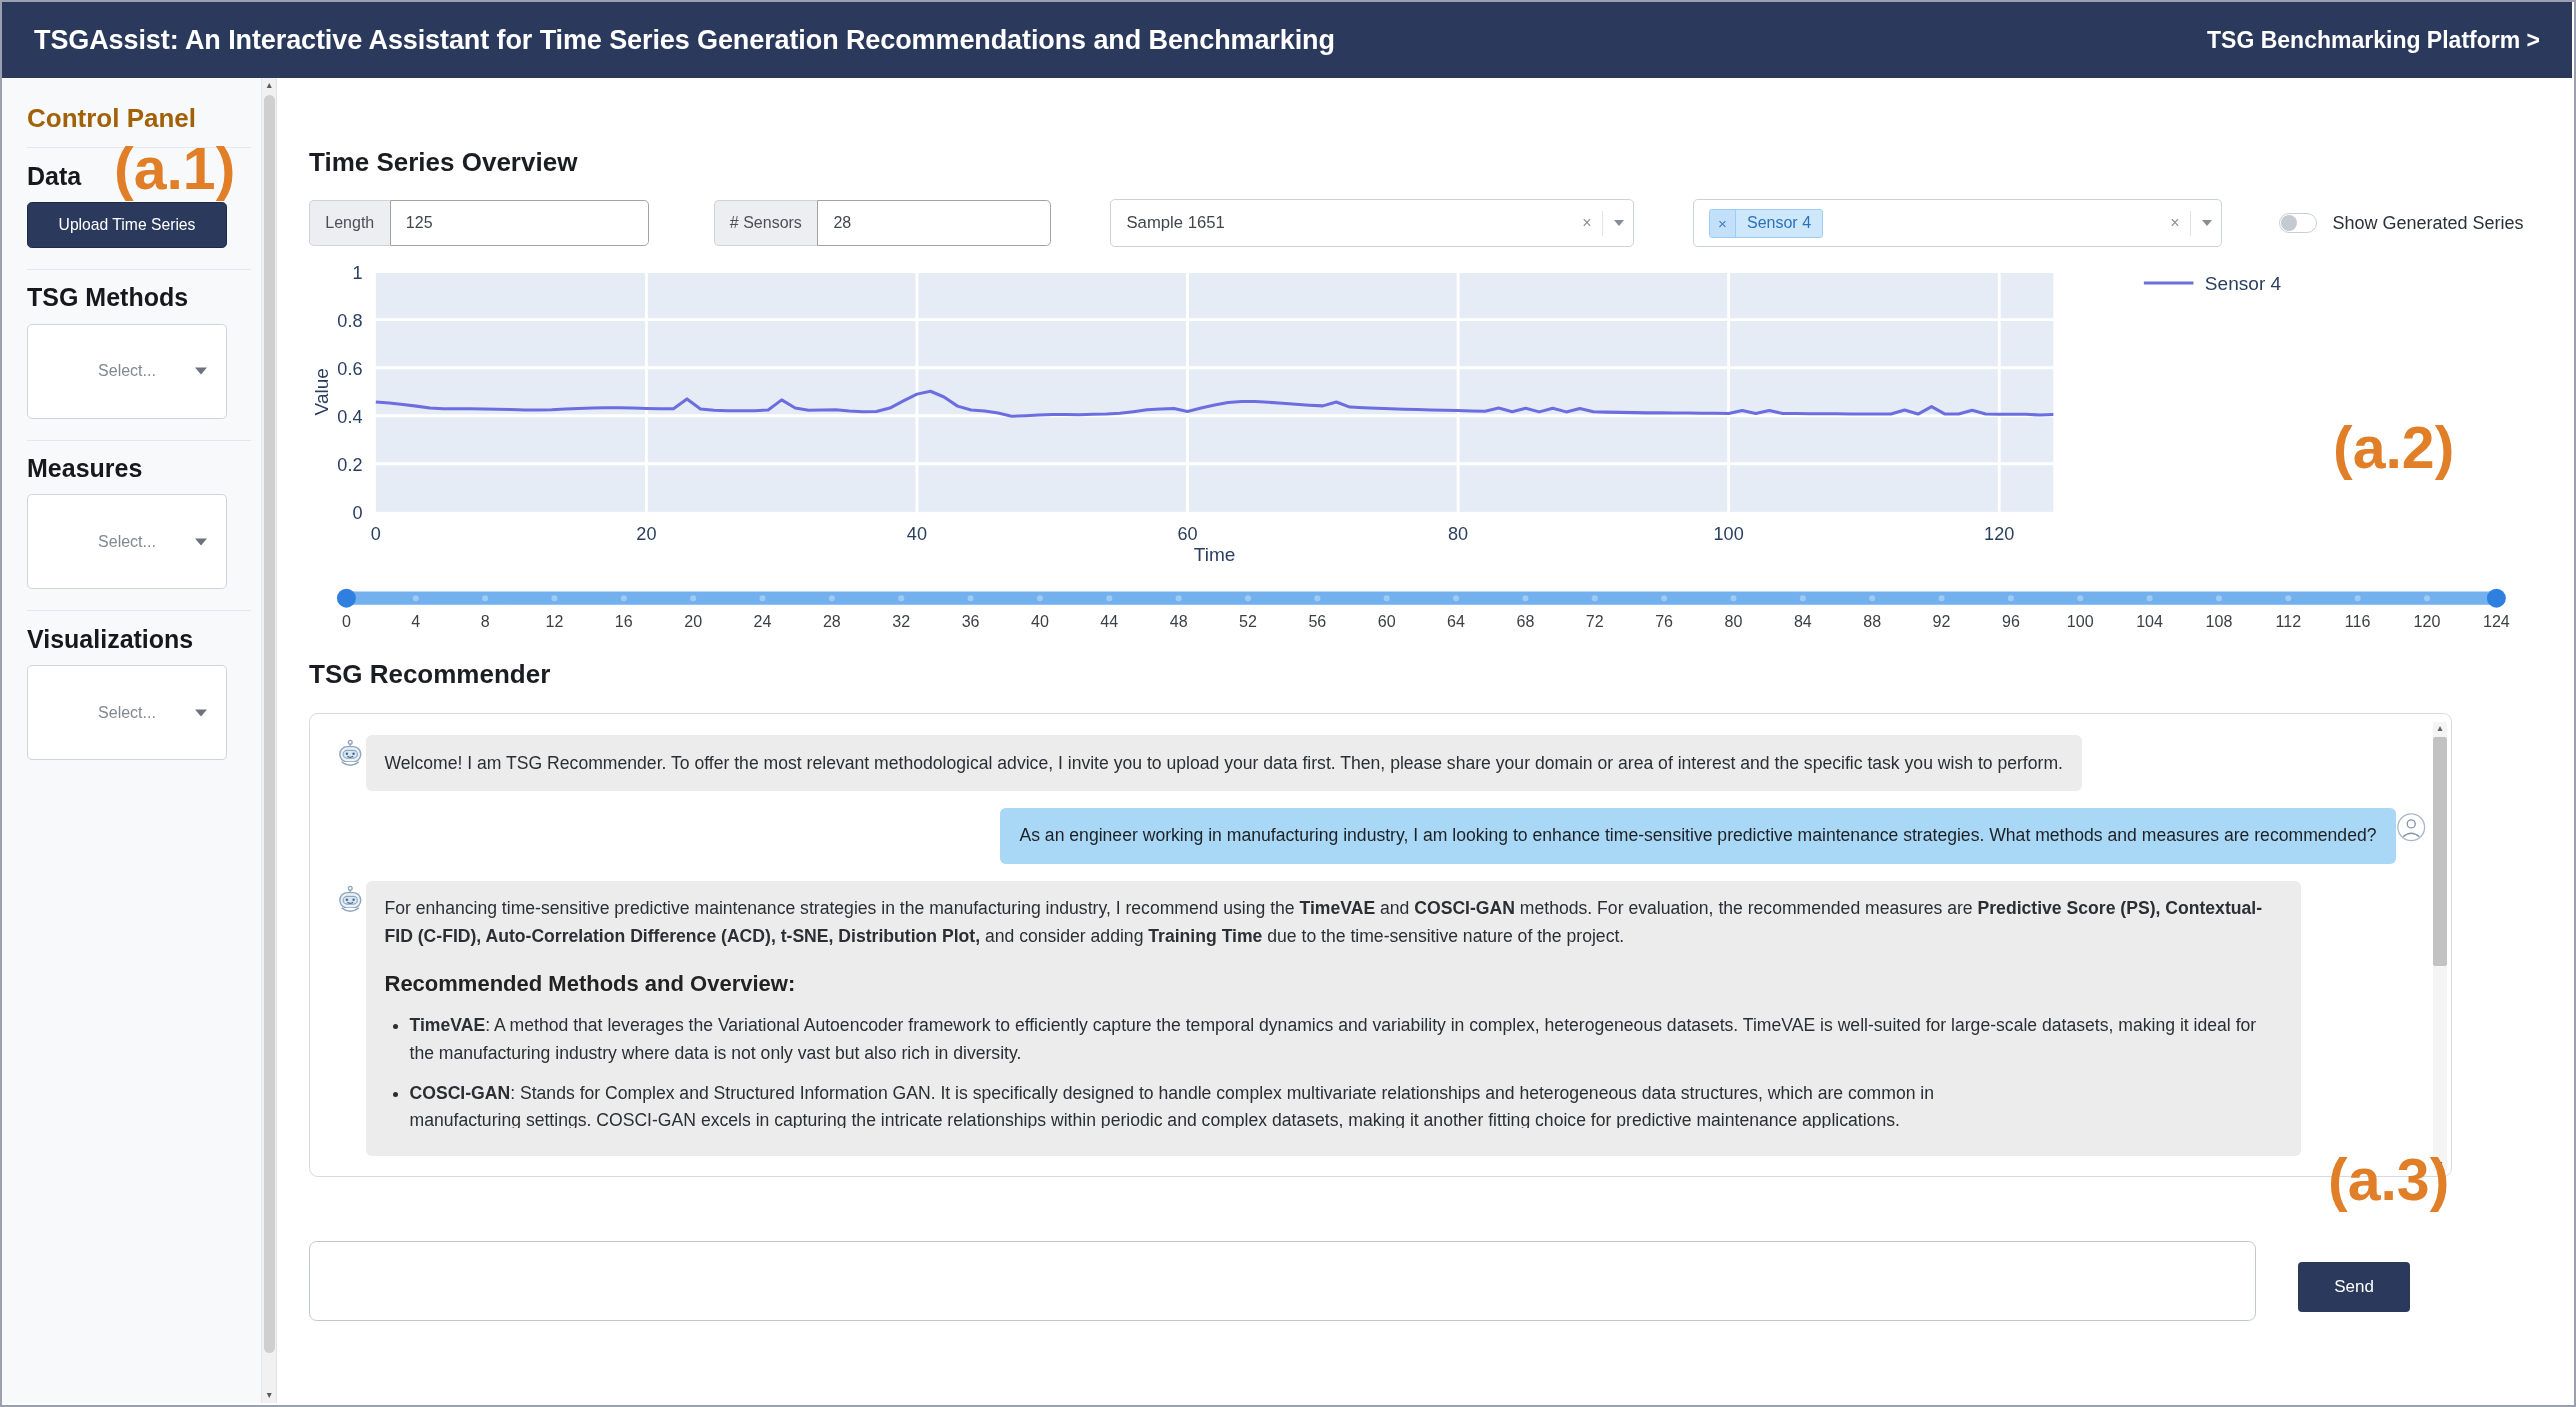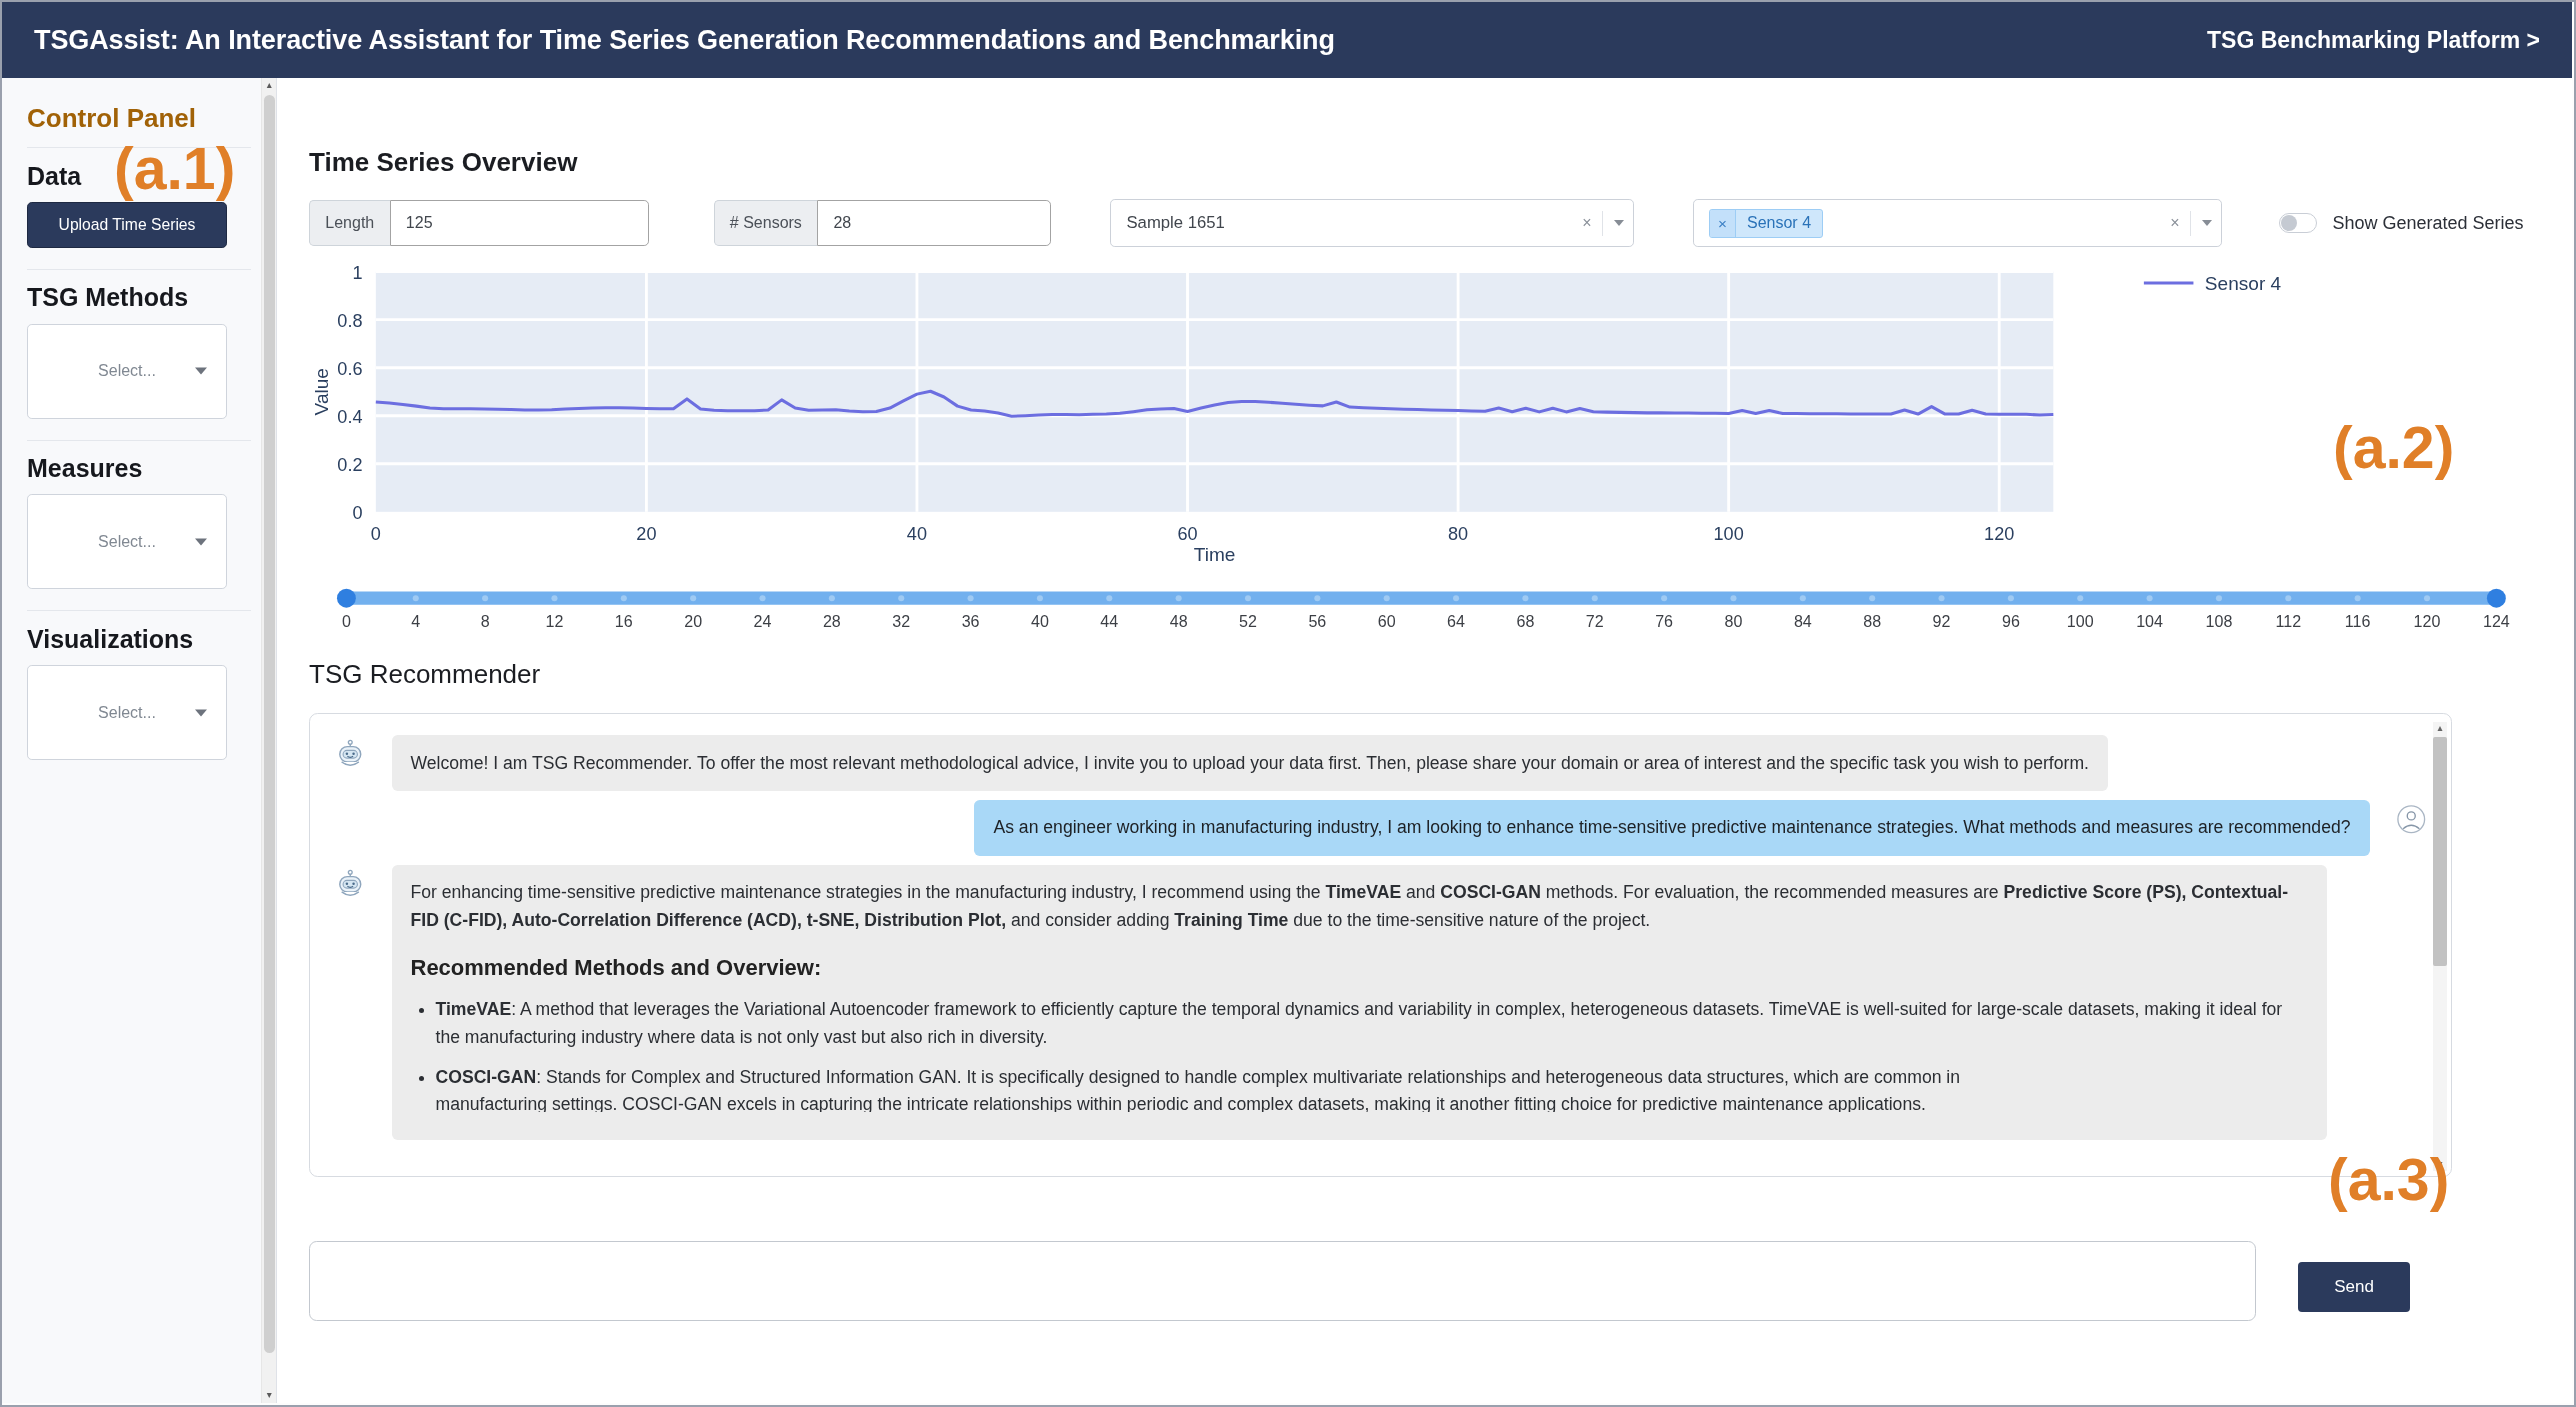--- a/index.html
+++ b/index.html
@@ -184,21 +184,21 @@
   }
   .chart-area svg { display: block; }
 
   
   .slider-area {
     position: relative; margin-top: 15.3px;
     width: 2221px; height: 52px;
   }
 
   
-  .chat-title { margin-top: 23px; font-size: 26px; color: #1b1d22; font-weight: 400; }
+  .chat-title { margin-top: 23px; font-size: 26px; color: #1b1d22; font-weight: 700; }
   .chat-panel {
     margin-top: 23px;
     width: 2143px; height: 464px;
     border: 1px solid #d7dbe1; border-radius: 8.6px;
     background: #fff; position: relative; overflow: hidden;
     padding: 21px 25px 0 25px;
   }
   .chat-scroll-track {
     position: absolute; right: 3.8px; top: 7.6px;
     width: 14.3px; height: 449px;
@@ -208,21 +208,21 @@
     position: absolute; left: 0; top: 15.3px;
     width: 14.3px; height: 229px; background: #c2c2c2; border-radius: 1.9px;
   }
   .chat-arrow {
     position: absolute; left: 0; width: 14.3px; height: 13.3px;
     text-align: center; line-height: 13.3px; font-size: 8.6px; color: #666;
   }
   .chat-arrow.up { top: 0; }
   .chat-arrow.down { bottom: 0; }
 
-  .msg-row { display: flex; align-items: flex-start; gap: 26px; margin-bottom: 9px; }
+  .msg-row { display: flex; align-items: flex-start; gap: 0; margin-bottom: 17px; }
   .msg-row.user { justify-content: flex-end; }
   .bubble {
     background: #ececec; border-radius: 5.7px;
     padding: 14.3px 19px; font-size: 17.6px; line-height: 1.55;
     color: #2b2e33; max-width: 1935px;
   }
   .bubble.user { background: #a9d8f7; color: #1d2024; }
   .avatar { width: 30.5px; height: 30.5px; flex: 0 0 30.5px; margin-top: 3.8px; }
   .bubble h4 { font-size: 22px; font-weight: 600; margin: 17px 0 11.4px 0; color: #222; }
   .bubble ul { margin: 0 0 0 25px; }

